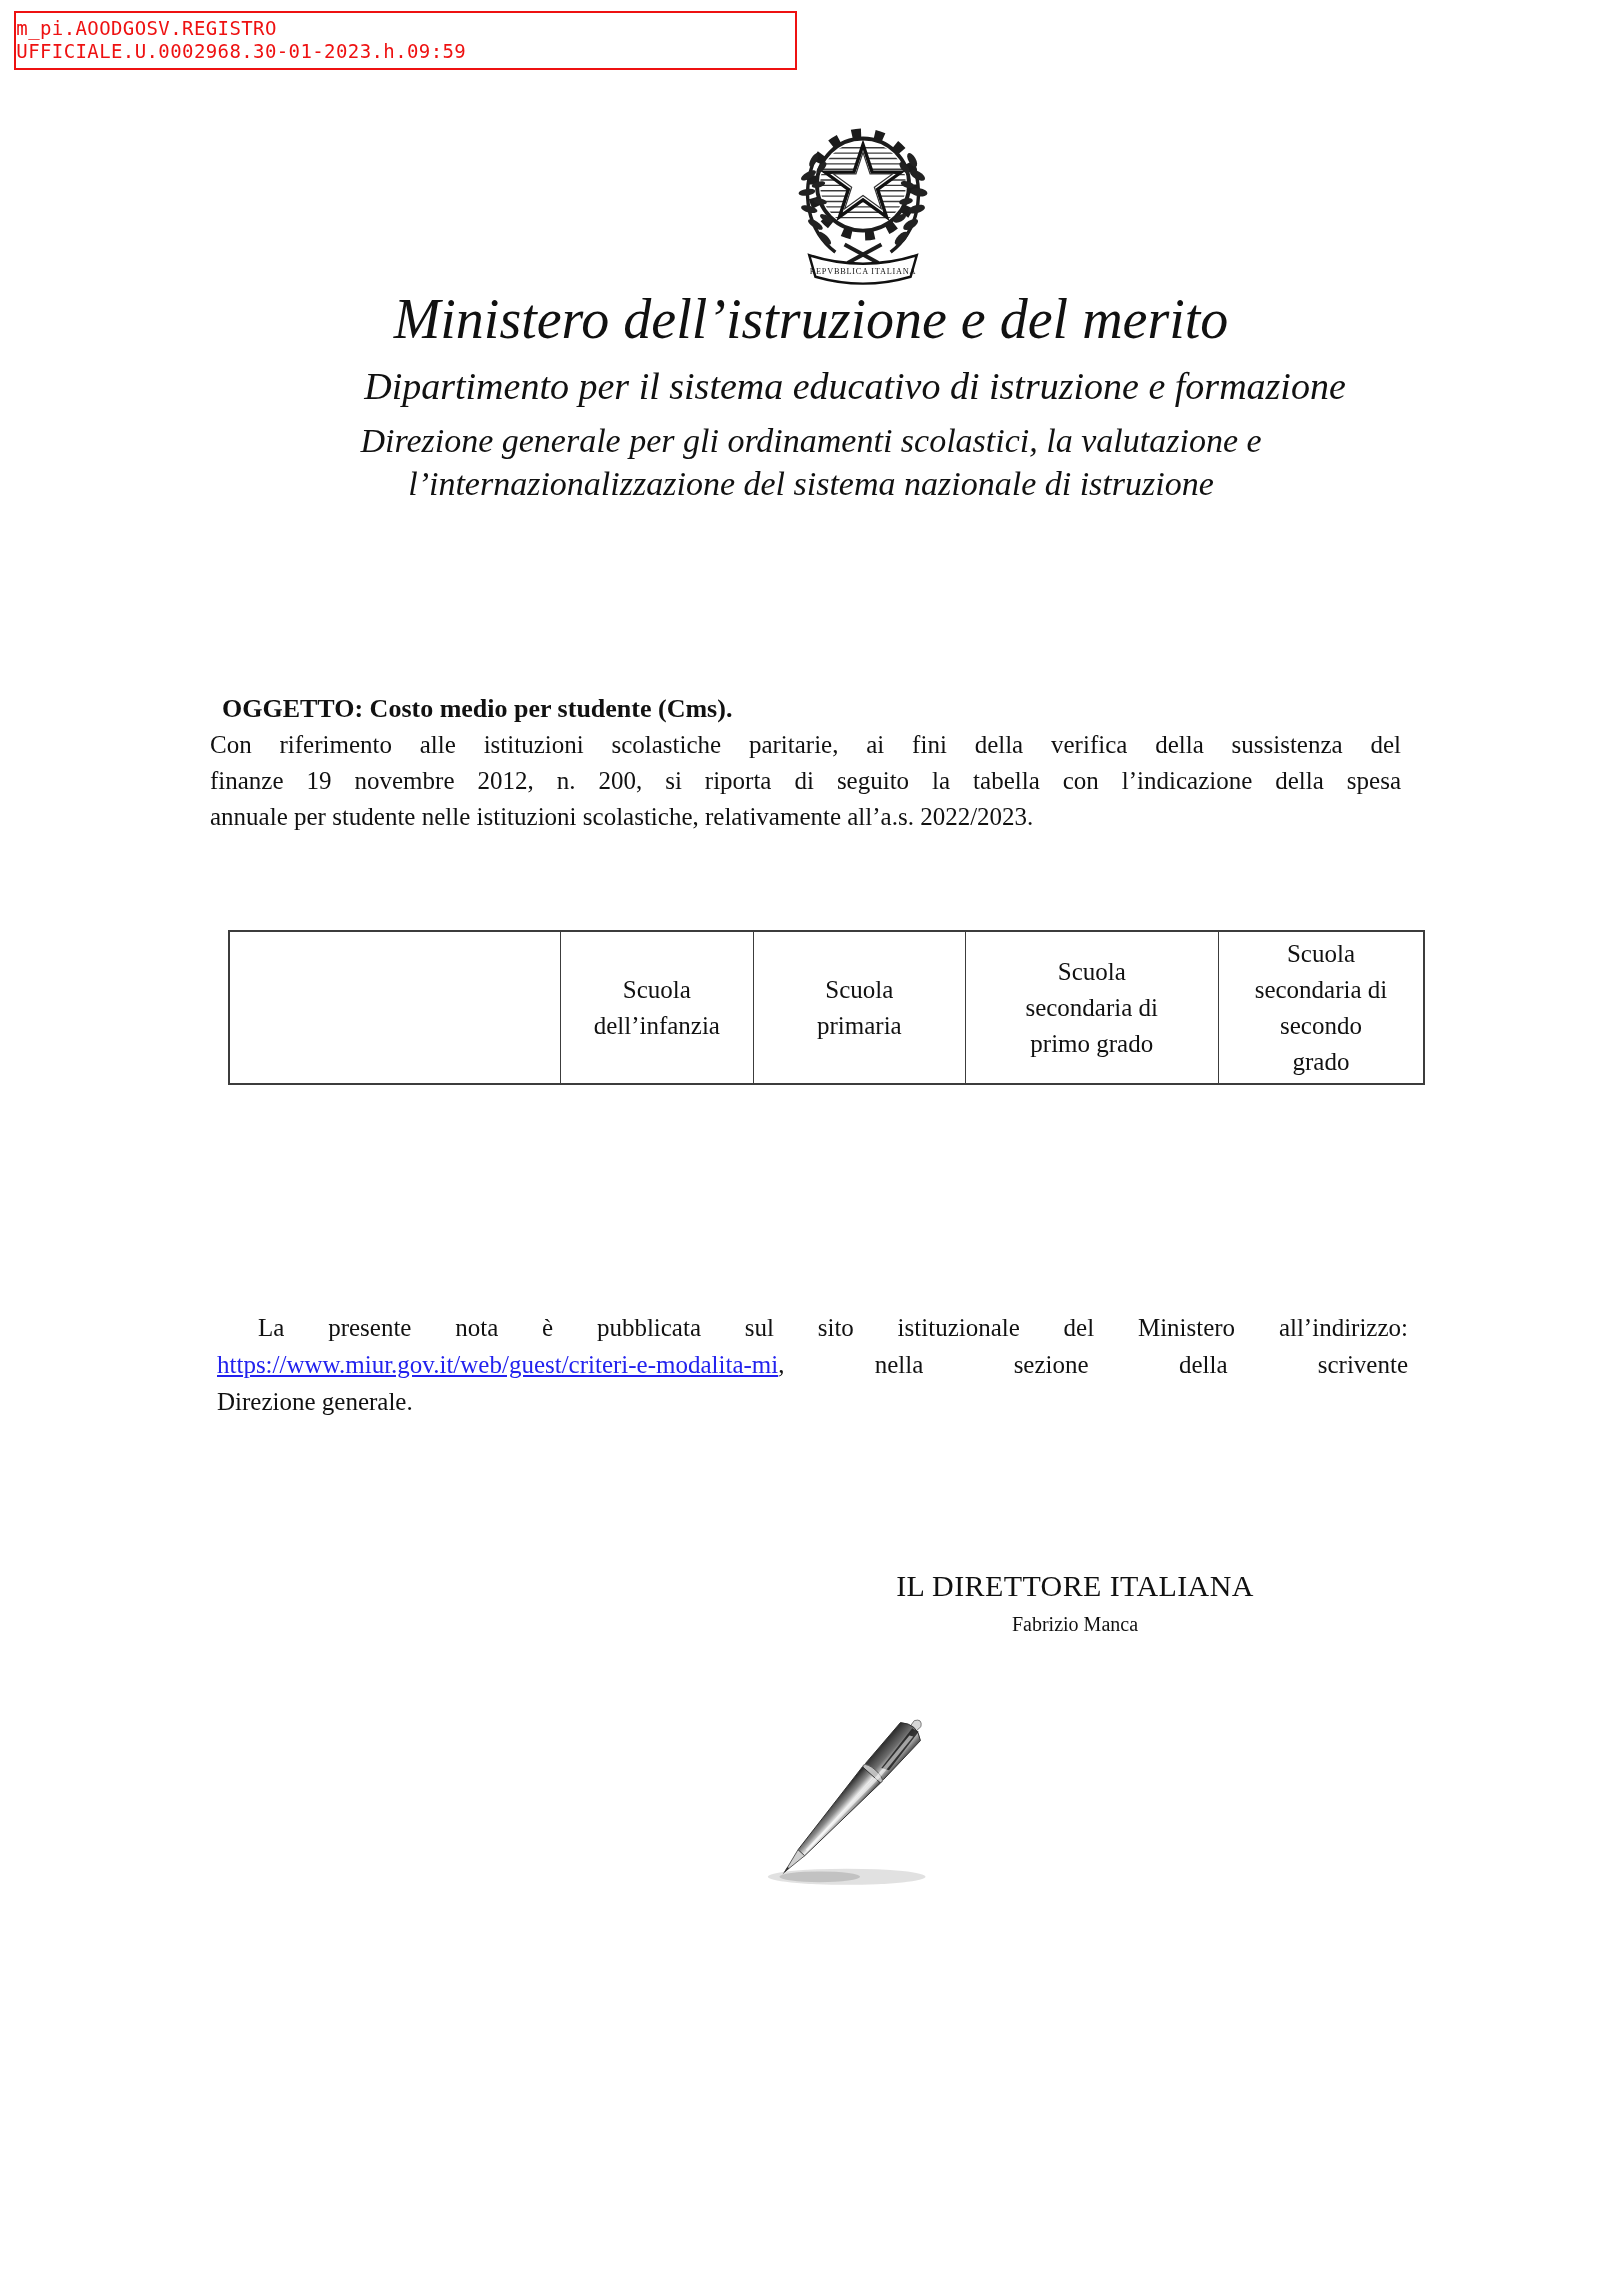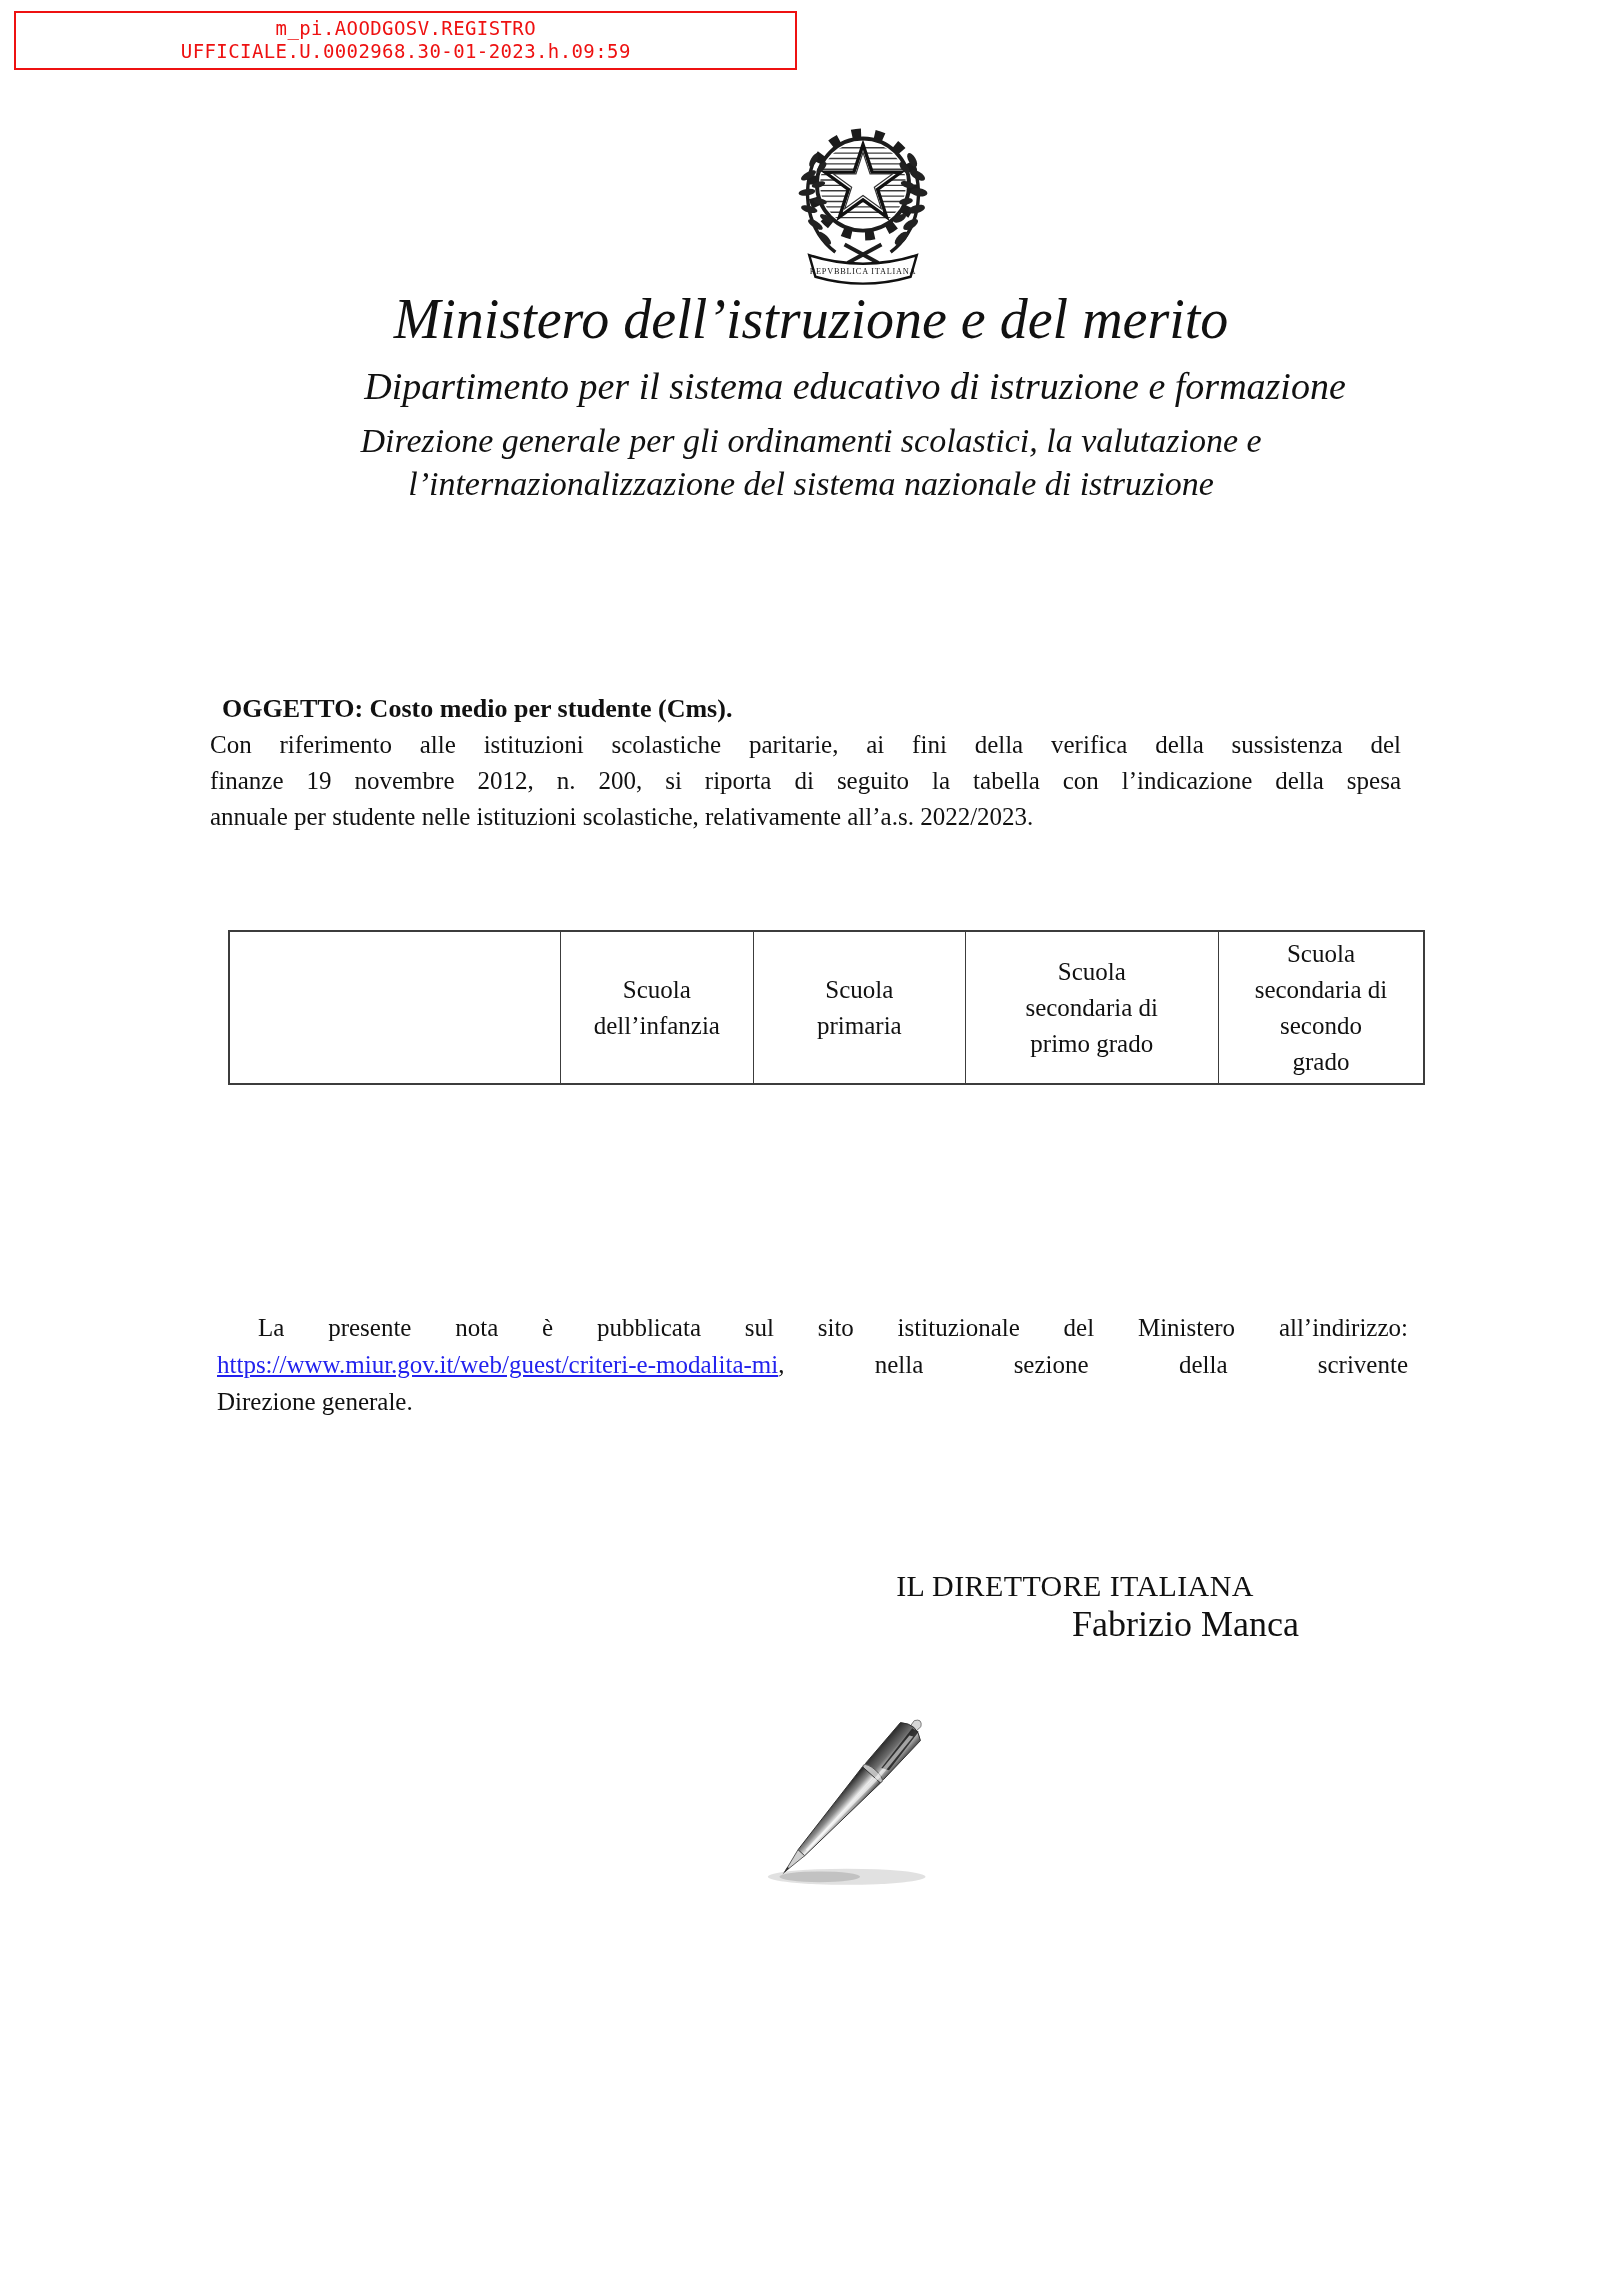--- a/index.html
+++ b/index.html
@@ -9,21 +9,21 @@
     background:#ffffff;
     font-family:"Liberation Serif", serif;
     color:#111;
     overflow:hidden;
   }
 
   
   .stamp{
     position:absolute;left:14.3px;top:10.7px;width:783px;height:59px;
     border:2.7px solid #ee1111;box-sizing:border-box;
-    display:flex;flex-direction:column;justify-content:center;align-items:center;
+    display:flex;flex-direction:column;justify-content:center;align-items:flex-start;
     color:#ee1111;
     font-family:"DejaVu Sans Mono","Liberation Mono",monospace;
     font-size:19px;line-height:23px;letter-spacing:0.4px;
     text-align:center;
   }
 
   
   .emblem{position:absolute;left:786px;top:117px;width:154px;height:172px;}
 
   
@@ -71,21 +71,21 @@
   td.val{text-align:center;vertical-align:middle;font-size:26px;}
 
   
   .note-block{position:absolute;left:217px;top:1309px;width:1191px;font-size:25px;line-height:37px;}
   .indent{padding-left:41px;}
   a.link{color:#2222ee;text-decoration:underline;cursor:pointer;}
 
   
   .signer{position:absolute;left:851px;top:1567px;width:448px;text-align:center;}
   .signer .role{font-size:30px;line-height:38px;letter-spacing:0.4px;}
-  .signer .name{font-size:36px;line-height:39px;text-align:right;}
+  .signer .name{font-size:20px;line-height:39px;}
 
   
   .pen{position:absolute;left:757px;top:1668px;width:251px;height:224px;}
   .sig-text{
     position:absolute;left:999px;top:1695px;width:376px;
     font-family:"Liberation Sans", sans-serif;
     font-size:28px;line-height:33px;letter-spacing:-0.3px;color:#0a0a0a;
   }
 </style>
 </head>

